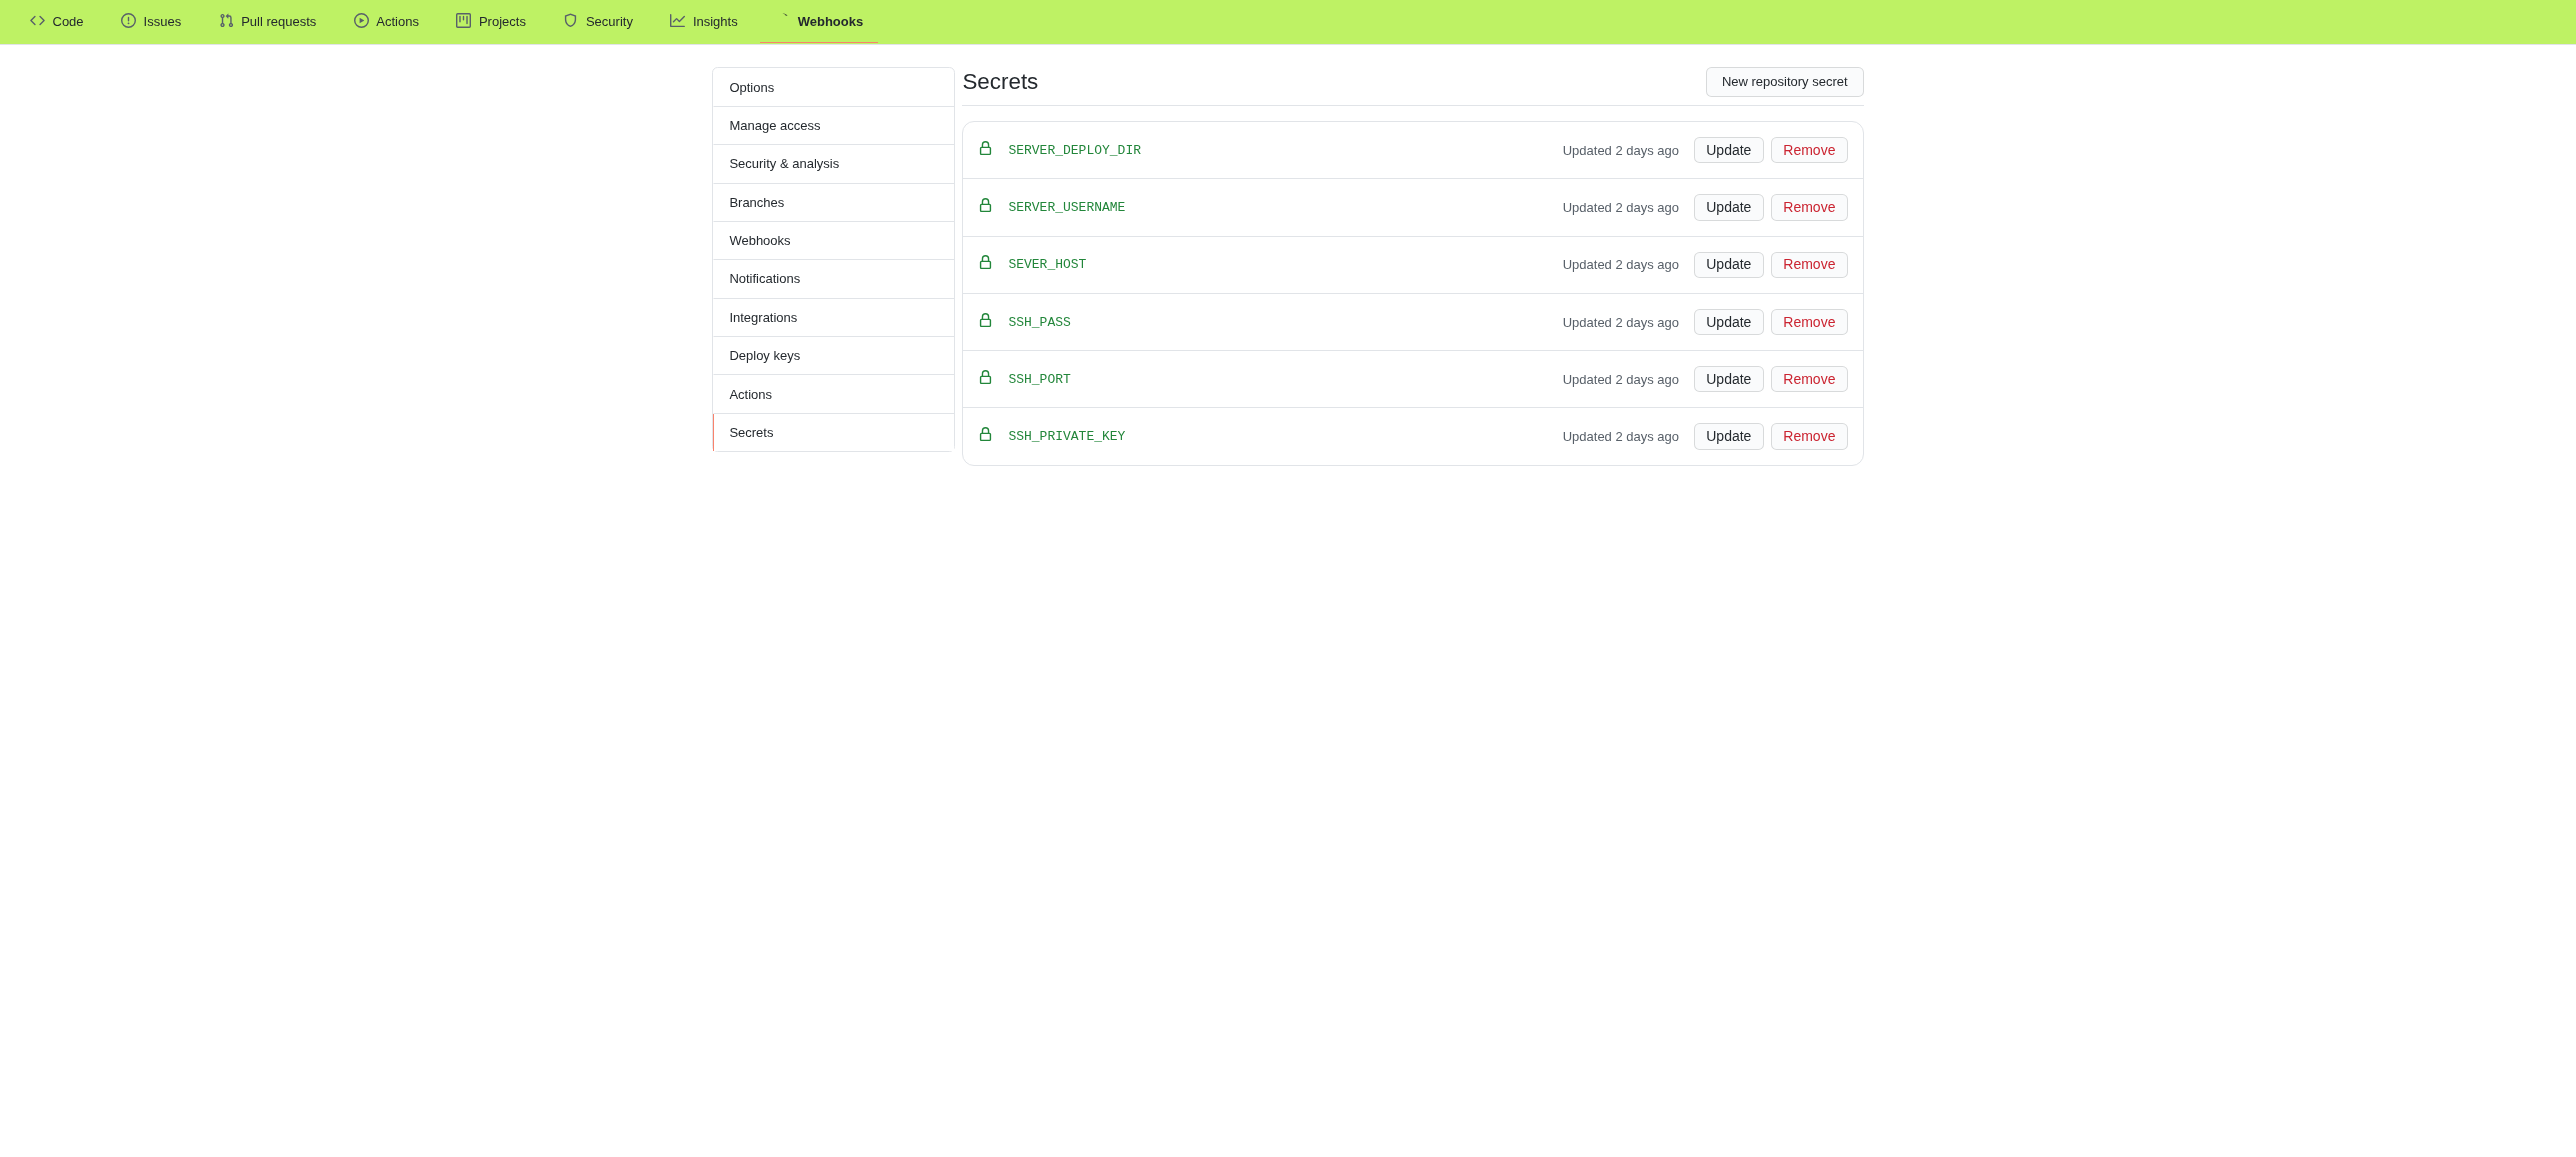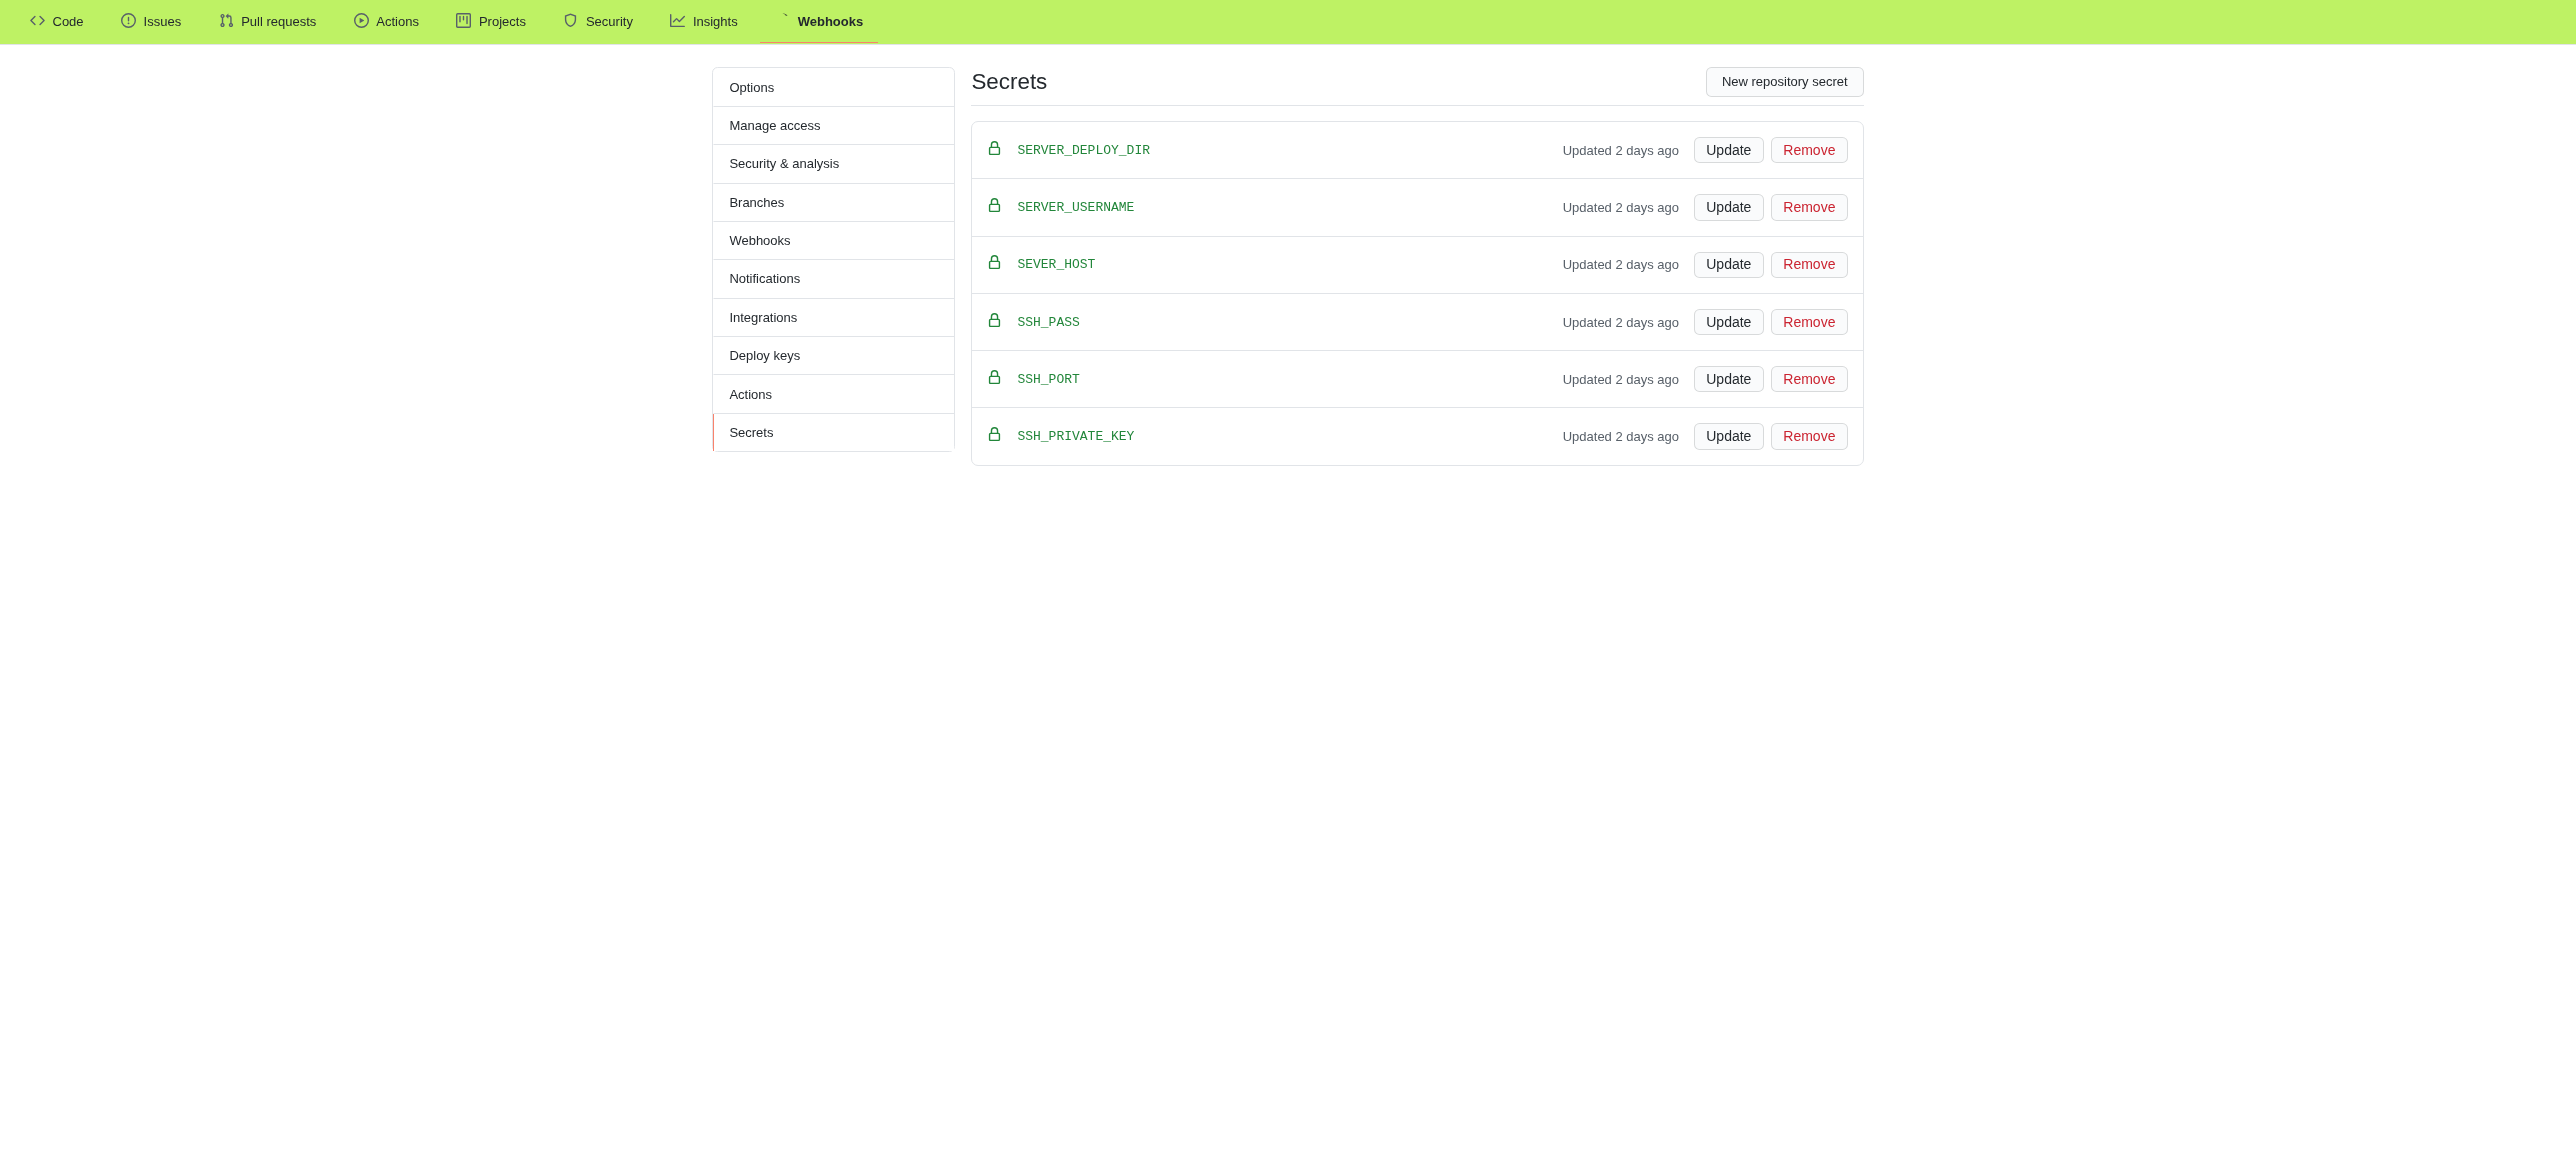--- a/index.html
+++ b/index.html
@@ -31,21 +31,21 @@
     }
     .repo-nav-item.active {
       border-bottom-color: #f9826c;
       font-weight: 600;
     }
     .repo-nav-item svg { fill: #586069; }
     .repo-nav-item.active svg { fill: #24292e; }
 
     .container {
       display: flex;
-      gap: 16px;
+      gap: 7px;
       padding: 22.4px;
       max-width: 1196px;
       margin: 0 auto;
     }
     .sidebar {
       width: 243px;
       flex-shrink: 0;
     }
     .menu {
       border: 0.9px solid #e1e4e8;
@@ -90,21 +90,21 @@
       cursor: pointer;
     }
     .btn-sm { padding: 2.8px 11.2px; font-size: 14px; line-height: 18.7px; text-align: center; }
     .btn-danger { color: #cb2431; }
 
     .desc { color: #24292e; margin-bottom: 7.5px; line-height: 1.5; }
     .desc a { color: #0366d6; text-decoration: none; }
 
     .secrets-box {
       border: 0.9px solid #e1e4e8;
-      border-radius: 7px;
+      border-radius: 12px;
       margin-top: 0;
     }
     .secret-row {
       display: flex;
       align-items: center;
       padding: 15px;
       border-bottom: 0.9px solid #e1e4e8;
       gap: 15px;
     }
     .secret-row:last-child { border-bottom: none; }

